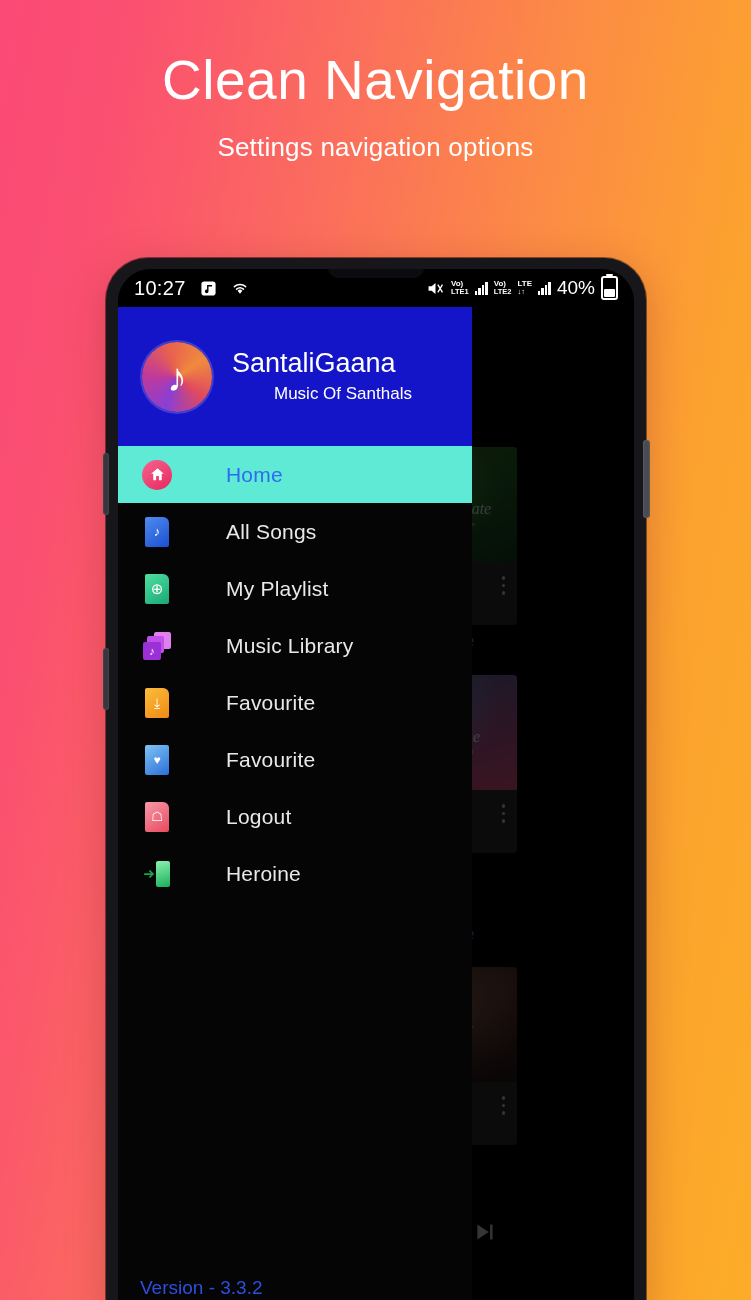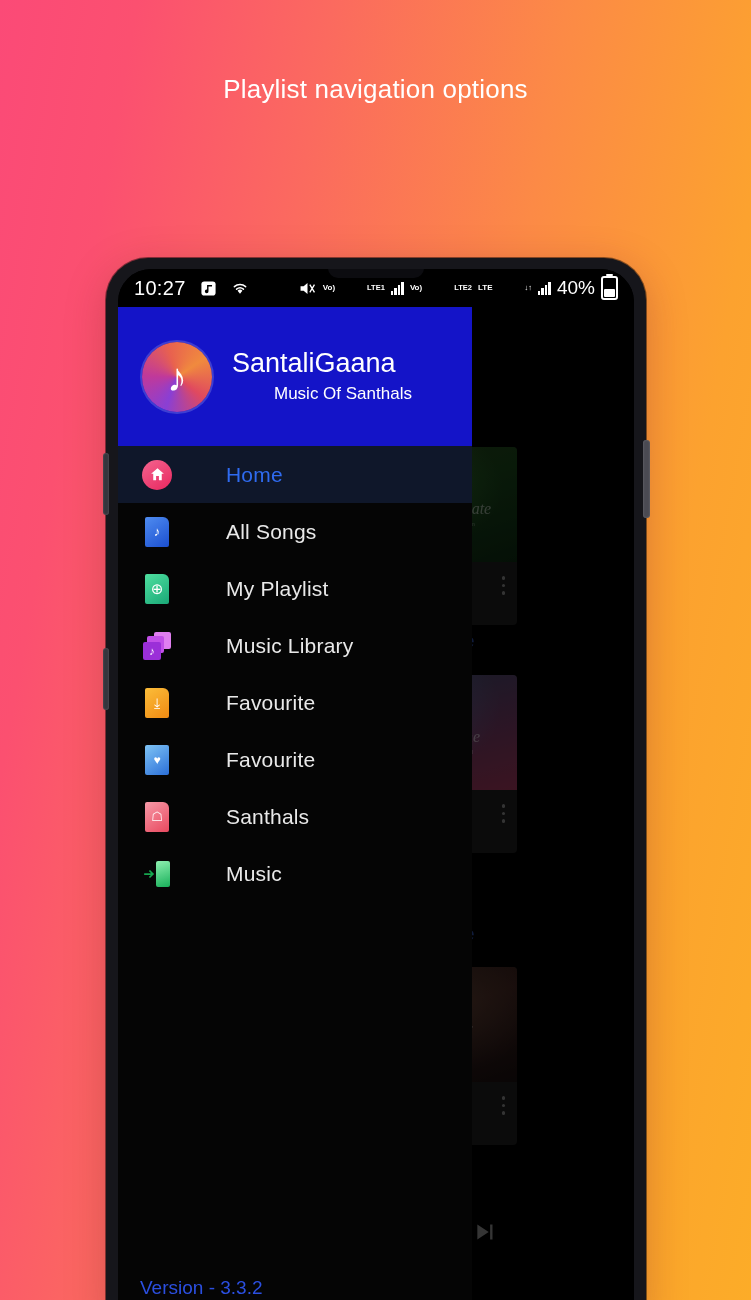--- a/index.html
+++ b/index.html
@@ -29,21 +29,21 @@
   .btn-vol-dn{left:-3px;top:390px;width:6px;height:62px;}
   .btn-power{right:-4px;top:182px;width:7px;height:78px;background:#4a4a52;}
 
   
   .statusbar{position:absolute;left:0;top:0;width:100%;height:38px;background:#000;color:#fff;
              display:flex;align-items:center;justify-content:space-between;padding:0 16px;box-sizing:border-box;z-index:20;}
   .sb-left{display:flex;align-items:center;gap:14px;}
   .sb-time{font-size:20px;letter-spacing:.3px;}
   .sb-right{display:flex;align-items:center;gap:6px;}
   .sb-ico{display:inline-flex;align-items:center;}
-  .dual{display:flex;flex-direction:row;line-height:1;font-size:7.5px;font-weight:700;gap:32px;}
+  .dual{display:flex;flex-direction:column;line-height:1;font-size:7.5px;font-weight:700;}
   .dual .top{font-size:8px;}
   .bars{display:inline-flex;align-items:flex-end;gap:1px;height:13px;}
   .bars i{display:block;width:2.5px;background:#fff;}
   .bars i:nth-child(1){height:4px}.bars i:nth-child(2){height:7px}
   .bars i:nth-child(3){height:10px}.bars i:nth-child(4){height:13px}
   .pct{font-size:19px;}
   .batt{width:13px;height:20px;border:2px solid #fff;border-radius:3px;position:relative;}
   .batt:after{content:"";position:absolute;left:3px;right:3px;top:-4px;height:2px;background:#fff;border-radius:1px;}
   .batt i{position:absolute;left:1px;right:1px;bottom:1px;height:40%;background:#fff;border-radius:1px;display:block;}
 
@@ -85,36 +85,37 @@
   .drawer-head{height:139px;background:#1414c8;display:flex;align-items:center;padding-left:24px;box-sizing:border-box;gap:20px;}
   .logo{width:70px;height:70px;border-radius:50%;position:relative;overflow:hidden;flex:none;
         background:conic-gradient(from 200deg,#8a3fd4,#c0399a,#e8614f,#f08a3e,#e0495f,#8a3fd4);
         box-shadow:0 0 0 2px rgba(255,255,255,.18);}
   .logo .note{position:absolute;left:50%;top:50%;transform:translate(-50%,-50%);font-size:40px;color:#fff;line-height:1;}
   .app-name{font-size:27px;color:#fff;line-height:1.1;}
   .app-tag{font-size:17px;color:#fff;margin-top:6px;line-height:1.1;margin-left:42px;}
 
   .menu{padding-top:0;}
   .mrow{height:57px;display:flex;align-items:center;padding-left:22px;box-sizing:border-box;}
-  .mrow.active{background:#0f172a;}
+  .mrow.active{background:#5eead4;}
   .mi{width:34px;height:34px;flex:none;display:flex;align-items:center;justify-content:center;position:relative;}
   .mlabel{font-size:21px;color:#e9e9e9;margin-left:52px;letter-spacing:.2px;}
   .mrow.active .mlabel{color:#2f6bf0;}
   .version{position:absolute;left:22px;bottom:19px;font-size:19px;color:#2b4fe0;}
 
   .ic-home{width:30px;height:30px;border-radius:50%;background:linear-gradient(145deg,#f4648f,#e8275f);
            display:flex;align-items:center;justify-content:center;}
   .doc{width:24px;height:30px;border-radius:2px 6px 2px 2px;position:relative;display:flex;align-items:center;justify-content:center;}
   .doc span{font-size:13px;color:#fff;line-height:1;}
 </style>
 </head>
 <body>
 
 <div class="promo">
-  <div class="promo-sub">Playlist navigation options</div>
+  <div class="promo-title">Clean Navigation</div>
+  <div class="promo-sub">Settings navigation options</div>
 </div>
 
 <div class="phone">
   <div class="btn-side btn-vol-up"></div>
   <div class="btn-side btn-vol-dn"></div>
   <div class="btn-side btn-power"></div>
 
   <div class="phone-inner">
     <div class="notch"></div>
 
@@ -336,34 +337,34 @@
           </span>
           <span class="mlabel">Favourite</span>
         </div>
 
         <div class="mrow">
           <span class="mi">
             <span class="doc" style="background:linear-gradient(145deg,#f79aa8,#e8495f);">
                 <span style="font-size:13px;">☖</span>
               </span>
           </span>
-          <span class="mlabel">Santhals</span>
+          <span class="mlabel">Logout</span>
         </div>
 
 
         <div class="mrow">
           <span class="mi">
             <span style="position:relative;width:28px;height:28px;display:block;">
               <span style="position:absolute;right:1px;top:1px;width:14px;height:26px;border-radius:2px;background:linear-gradient(160deg,#8ef0b0,#18b05a);"></span>
               <svg style="position:absolute;left:0;top:7px;" width="14" height="14" viewBox="0 0 24 24">
                   <path d="M2 12h14M11 6l6 6-6 6" stroke="#16a84f" stroke-width="3" fill="none"></path>
                 </svg>
             </span>
           </span>
-          <span class="mlabel">Music</span>
+          <span class="mlabel">Heroine</span>
         </div>
 
 
       </div>
 
       <div class="version">Version - 3.3.2</div>
     </div>
 
   </div>
 </div>

